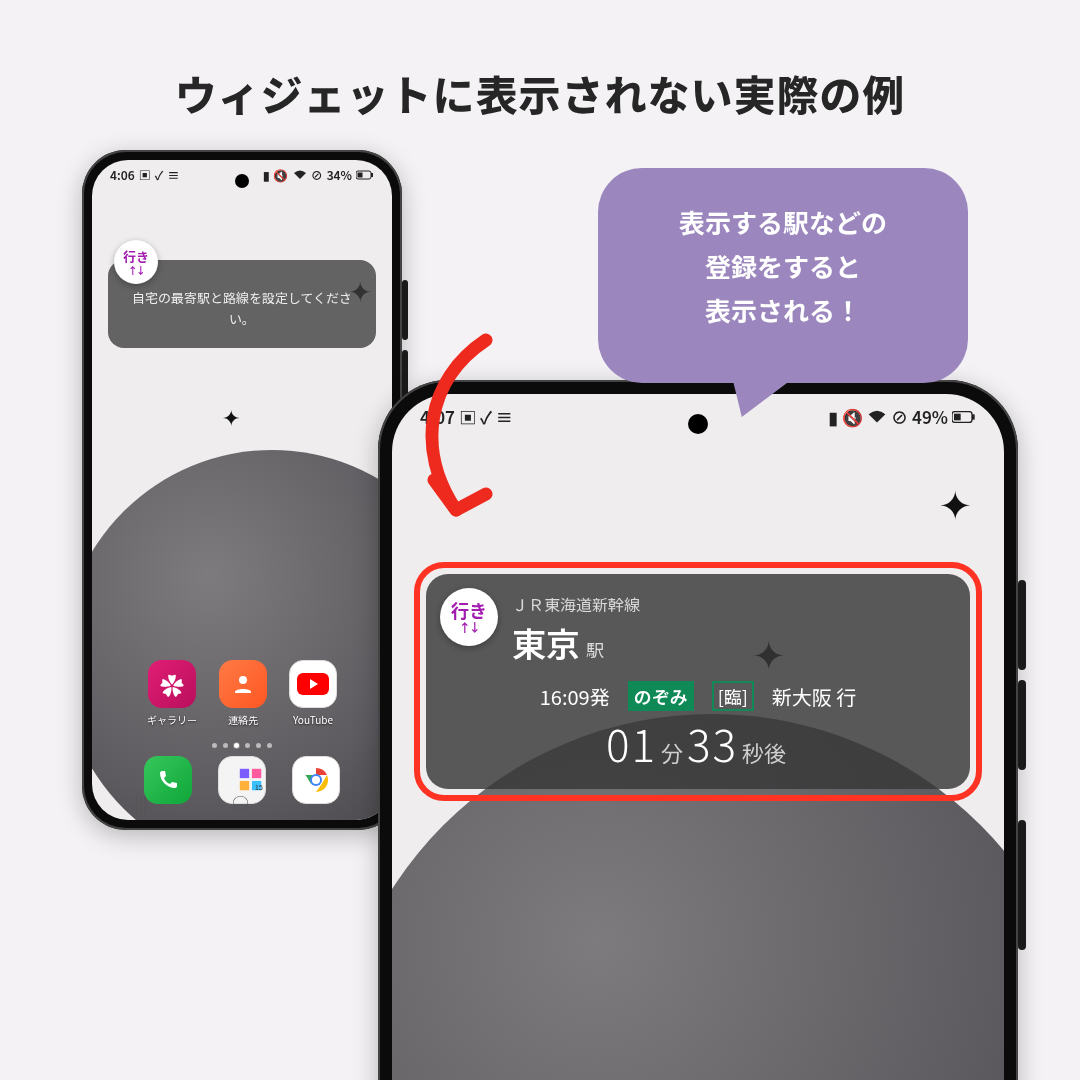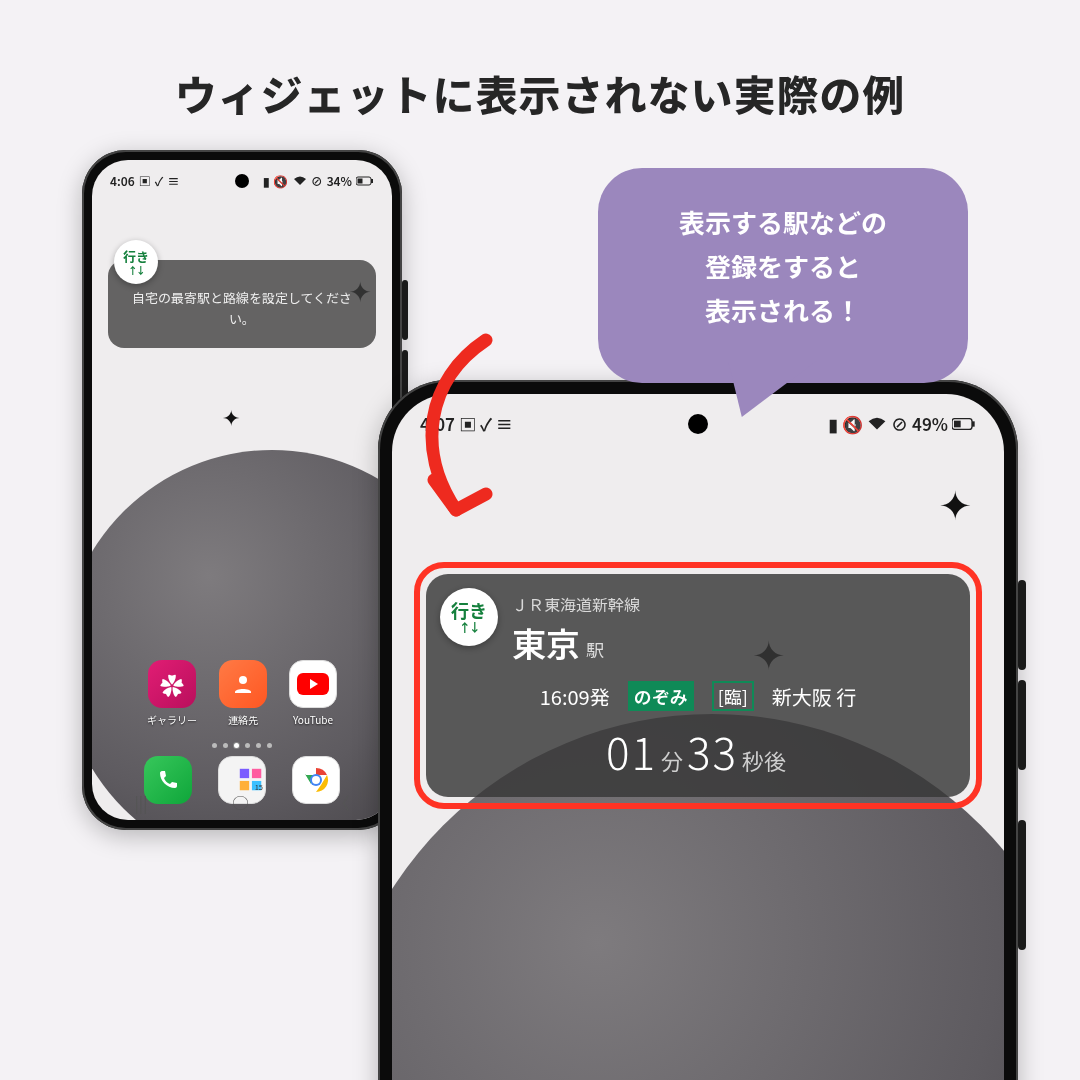--- a/index.html
+++ b/index.html
@@ -36,21 +36,21 @@
   .side-pwr  { right:-6px; top:300px; width:6px; height:90px; }
 
   .camera-hole {
     position:absolute; top:14px; left:50%; transform:translateX(-50%);
     width:14px; height:14px; border-radius:50%; background:#000;
   }
 
   
   .statusbar {
     position:absolute; top:0; left:0; right:0; height:34px;
-    display:flex; align-items:center; justify-content:space-between;
+    display:flex; align-items:flex-start; justify-content:space-between;
     padding:6px 18px 0; font-size:12px; color:#222; font-weight:600;
   }
   .statusbar .left, .statusbar .right { display:flex; align-items:center; gap:4px; }
   .ico { display:inline-block; }
 
   
   .wallpaper-blob {
     position:absolute; border-radius:50%;
     background: radial-gradient(circle at 35% 30%, #7e7b7e 0%, #5e5b60 55%, #3b383c 100%);
   }
@@ -62,21 +62,21 @@
   #phoneA .sparkle.s1 { top:110px; right:20px; }
   #phoneA .sparkle.s2 { top:240px; left:130px; font-size:22px; }
 
   
   .widget-empty-wrap { position:absolute; top:100px; left:16px; right:16px; }
   .widget-badge {
     position:absolute; top:-20px; left:6px; z-index:2;
     width:44px; height:44px; border-radius:50%;
     background:#fff; box-shadow:0 2px 6px rgba(0,0,0,.3);
     display:flex; flex-direction:column; align-items:center; justify-content:center;
-    font-size:13px; font-weight:700; color:#15803d; line-height:1;
+    font-size:13px; font-weight:700; color:#a21caf; line-height:1;
   }
   .widget-badge .arrows { font-size:10px; margin-top:2px; letter-spacing:-2px; }
   .widget-empty {
     background:rgba(60,60,60,.78);
     border-radius:16px;
     padding:28px 16px 18px;
     color:#eee; text-align:center; font-size:13px; line-height:1.6;
   }
 
   
@@ -124,21 +124,21 @@
     color:#fff;
   }
   .widget-full .widget-badge { top:14px; left:14px; width:58px; height:58px; font-size:18px; }
   .widget-full .widget-badge .arrows { font-size:12px; }
   .w-line { font-size:16px; color:#d9d9d9; }
   .w-station { font-size:34px; font-weight:600; margin-top:2px; }
   .w-station .suffix { font-size:18px; margin-left:6px; color:#ddd; font-weight:400; }
   .w-row { display:flex; align-items:center; gap:18px; margin-top:14px; font-size:20px; justify-content:center; margin-left:-64px; }
   .w-chip { background:#0f8a57; padding:2px 6px; font-size:18px; font-weight:600; }
   .w-chip2{ border:2px solid #0f8a57; padding:0 4px; font-size:18px; }
-  .w-count { text-align:center; margin-top:8px; margin-left:-64px; }
+  .w-count { text-align:center; margin-top:0; margin-left:-64px; }
   .w-count .big { font-size:44px; font-weight:300; letter-spacing:2px; }
   .w-count .unit{ font-size:22px; color:#cfcfcf; margin:0 4px; }
 
   
   .bubble {
     position:absolute; top:168px; left:598px;
     width:370px; padding:32px 28px 50px;
     background:#9b87bd; color:#fff;
     border-radius:44px;
     font-size:26px; font-weight:700; text-align:center; line-height:1.7;

